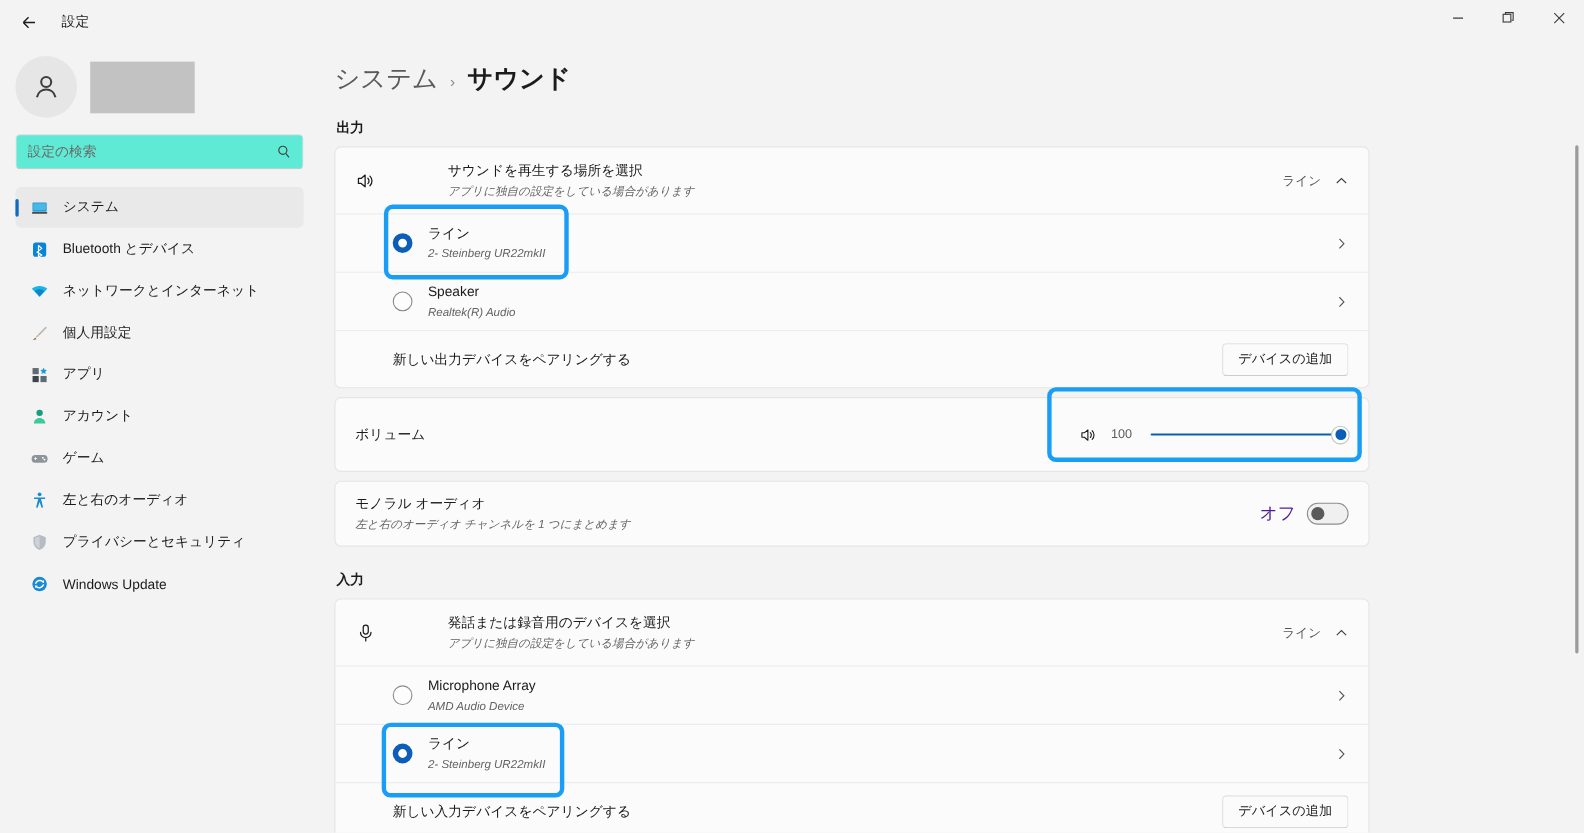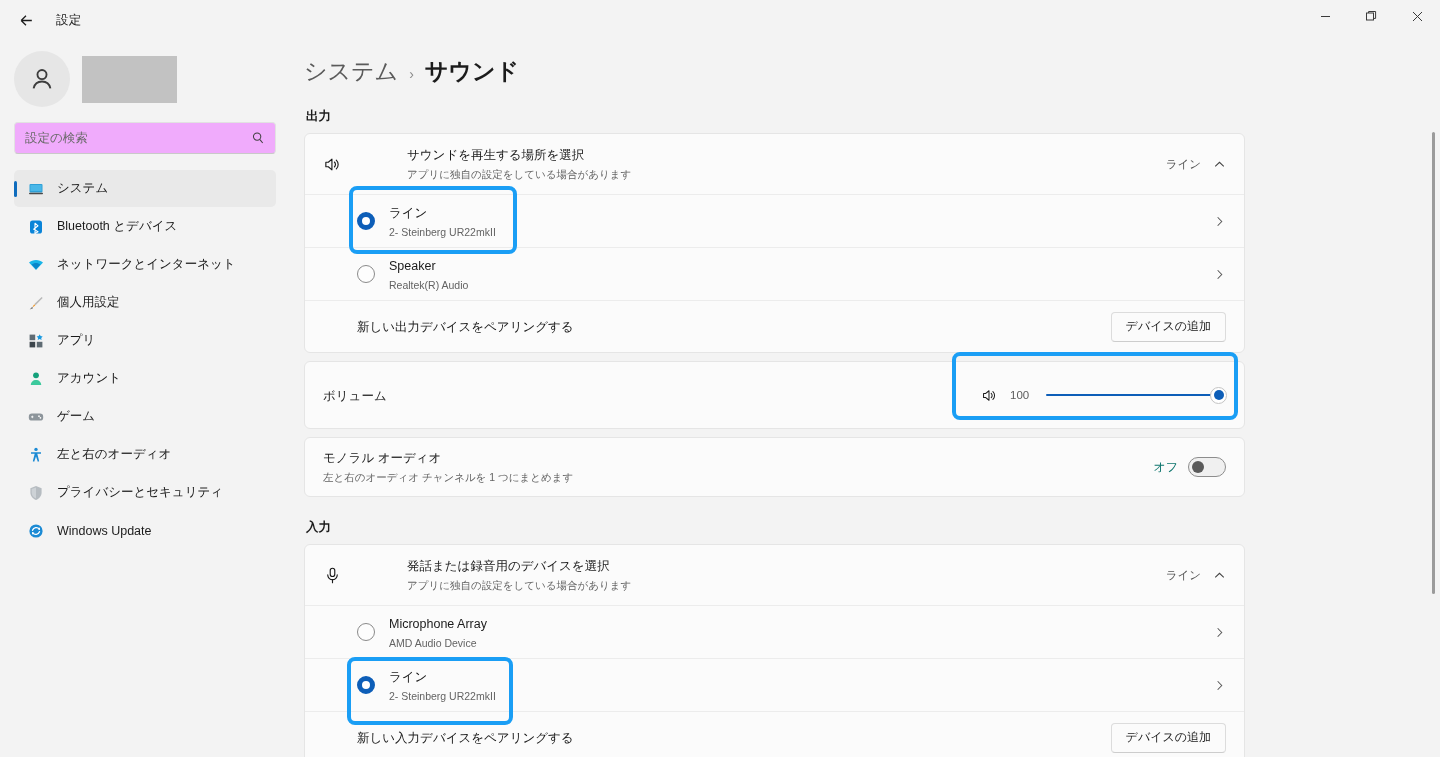--- a/index.html
+++ b/index.html
@@ -31,21 +31,21 @@
   
   .sidebar { width: 290px; flex: 0 0 290px; padding: 0 14px 0 14px; }
   .account { display: flex; align-items: center; gap: 12px; padding: 8px 0 0 0; height: 70px; }
   .avatar {
     width: 56px; height: 56px; border-radius: 50%;
     background: #e6e6e6; display: flex; align-items: center; justify-content: center;
     flex: 0 0 56px;
   }
   .redact { width: 95px; height: 47px; background: #c2c2c2; }
   .search-wrap {
-    margin-top: 12px; height: 32px; background: #f0abfc;
+    margin-top: 12px; height: 32px; background: #5eead4;
     border: 1px solid #e2e2e2; border-bottom-color: #c9c9c9;
     border-radius: 4px; display: flex; align-items: center;
     padding: 0 10px; gap: 6px;
   }
   .search-input {
     flex: 1; border: 0; outline: 0; background: transparent;
     font-family: inherit; font-size: 12.5px; color: #5c5c5c;
   }
   .search-input::placeholder { color: #6a6a6a; }
   .search-icon { color: #404040; display: flex; }
@@ -71,21 +71,21 @@
   .crumb-sep { font-size: 14px; color: #8a8a8a; }
   .crumb-current { font-size: 23px; font-weight: bold; color: #1b1b1b; }
   .section-title { font-size: 12.5px; font-weight: bold; color: #1b1b1b; margin: 14px 0 8px 2px; }
 
   .card { background: #fbfbfb; border: 1px solid #e5e5e5; border-radius: 6px; width: 941px; overflow: hidden; margin-bottom: 8px; }
   .row { display: flex; align-items: center; padding: 0 18px; min-height: 48px; position: relative; gap: 36px; }
   .row + .row { border-top: 1px solid #ececec; }
   .row-lead { width: 48px; flex: 0 0 48px; display: flex; align-items: center; color: #1b1b1b; }
   .row-main { flex: 1 1 auto; min-width: 0; }
   .row-title { font-size: 12.5px; color: #1b1b1b; line-height: 1.35; }
-  .row-sub { font-size: 10.5px; color: #636363; line-height: 1.35; margin-top: 3px; }
+  .row-sub { font-size: 10.5px; color: #636363; line-height: 1.35; margin-top: 3px; font-style: italic; }
   .row-tail { display: flex; align-items: center; gap: 12px; flex: 0 0 auto; }
   .tail-value { font-size: 11.5px; color: #565656; }
   .chev { color: #404040; display: flex; }
   .chev-right { color: #545454; display: flex; }
 
   .expander-head { min-height: 60px; }
   .device-row { min-height: 53px; padding-left: 18px; }
   .device-inner { display: flex; align-items: center; flex: 1 1 auto; min-width: 0; gap: 14px; padding-left: 34px; }
   .radio { width: 18px; height: 18px; flex: 0 0 18px; border-radius: 50%; border: 1.5px solid #8a8a8a; background: #fdfdfd; }
   .radio.checked { border: 5px solid #0d5eb8; background: #ffffff; }
@@ -106,21 +106,21 @@
   .slider { position: relative; width: 180px; height: 18px; display: flex; align-items: center; }
   .slider-track { position: absolute; left: 0; right: 0; height: 2.5px; background: #0d5eb8; border-radius: 2px; }
   .slider-thumb {
     position: absolute; right: -1px; width: 17px; height: 17px; border-radius: 50%;
     background: #ffffff; border: 1px solid #c4c4c4;
     display: flex; align-items: center; justify-content: center;
   }
   .slider-thumb::after { content: ""; width: 10px; height: 10px; border-radius: 50%; background: #0d5eb8; }
 
   .toggle-wrap { display: flex; align-items: center; gap: 10px; }
-  .toggle-label { font-size: 12px; color: #0f766e; }
+  .toggle-label { font-size: 16px; color: #4c1d95; }
   .toggle {
     width: 38px; height: 20px; border-radius: 10px; border: 1px solid #8d8d8d;
     background: #f0f0f0; display: flex; align-items: center; padding: 0 3px;
   }
   .toggle-knob { width: 12px; height: 12px; border-radius: 50%; background: #5a5a5a; }
 
   
   .hl { position: absolute; border: 4px solid #1a9ef5; border-radius: 8px; pointer-events: none; }
   #hl-out { left: 349px; top: 186px; width: 168px; height: 68px; }
   #hl-vol { left: 952px; top: 352px; width: 286px; height: 68px; }

